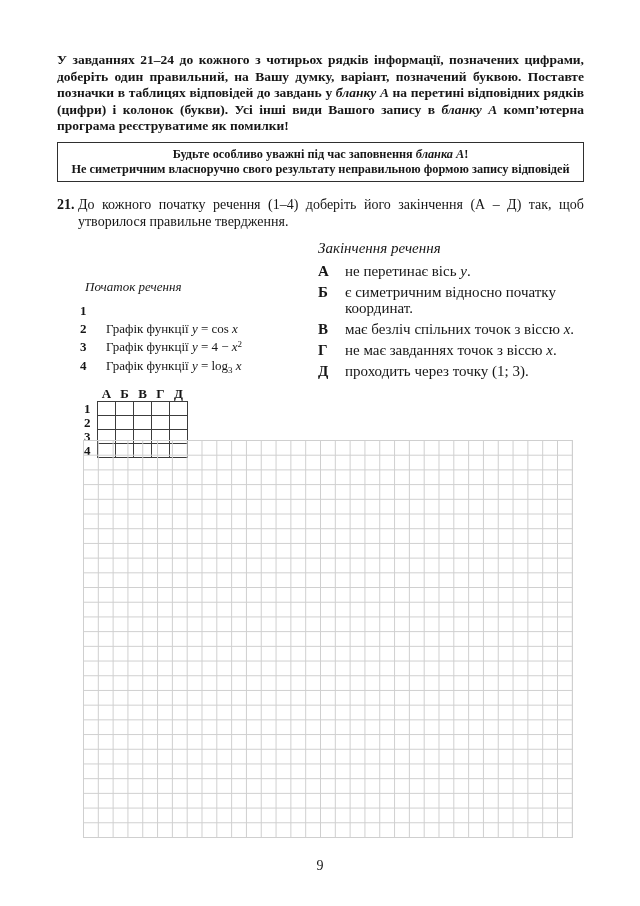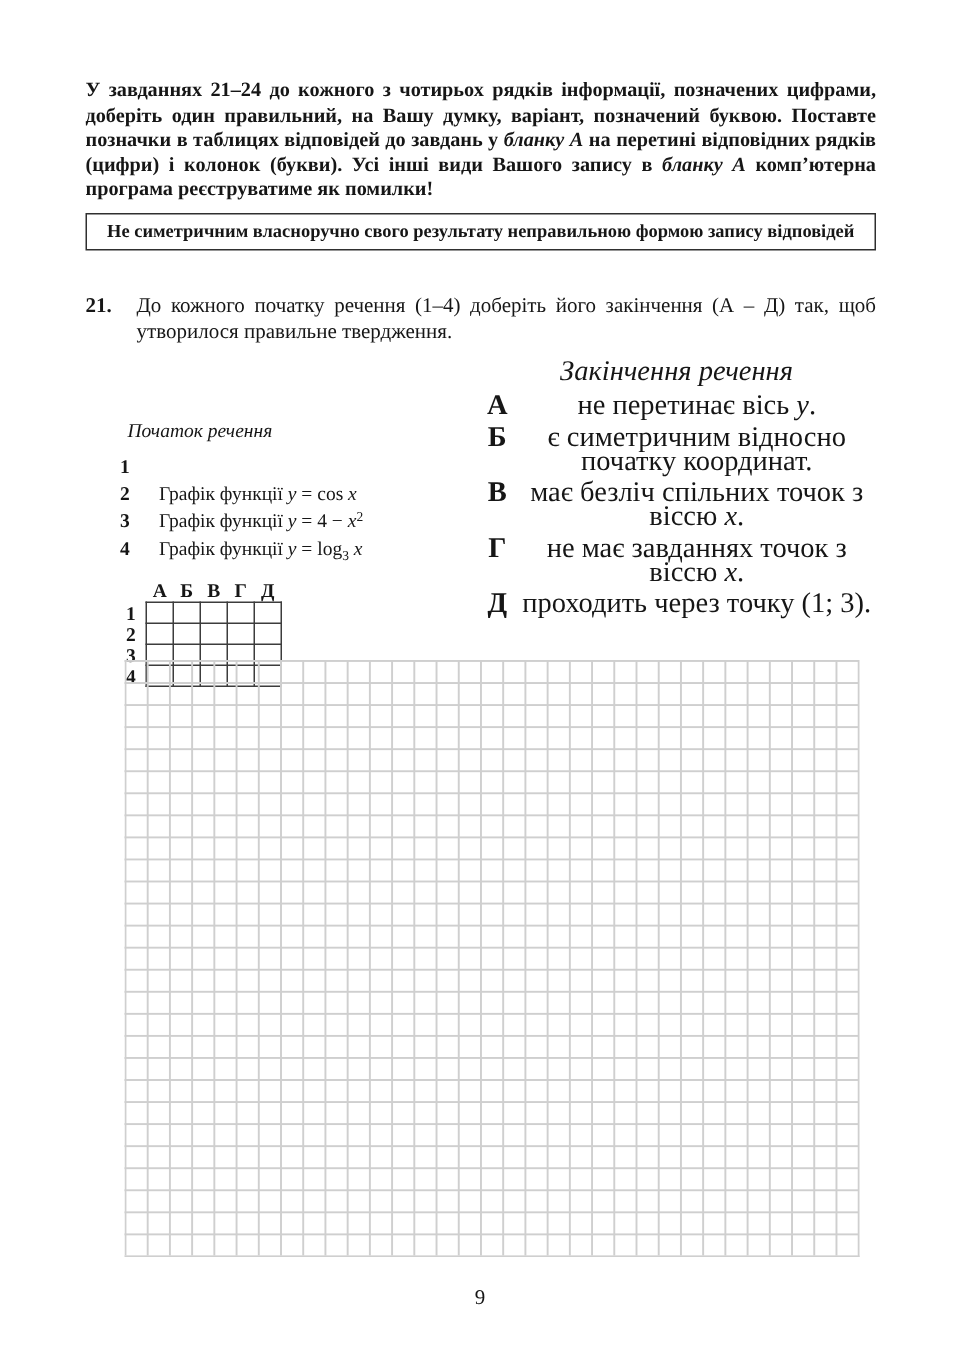--- a/index.html
+++ b/index.html
@@ -19,24 +19,24 @@
   }
   .notice-box{
     position:absolute;left:57px;top:142px;width:527px;box-sizing:border-box;
     border:1px solid #2f2f2f;padding:4px 6px;
     text-align:center;font-weight:bold;font-size:12.3px;line-height:15px;
   }
   .task{
     position:absolute;left:57px;top:197px;width:527px;font-size:14px;line-height:16.6px;
   }
   .task-num{position:absolute;left:0;top:0;font-weight:bold;}
-  .task-text{margin-left:34px;text-align:justify;}
+  .task-text{margin-left:21px;text-align:justify;}
 
   .col-left{position:absolute;left:80px;top:240px;width:228px;font-size:13px;margin-top:39px;}
-  .col-right{position:absolute;left:318px;top:240px;width:266px;font-size:19px;text-align:center;}
+  .col-right{position:absolute;left:318px;top:240px;width:266px;font-size:15px;}
   .col-header{font-style:italic;margin-bottom:7px;line-height:16px;}
   .col-left .col-header{margin-left:5px;}
 
   .b-item{display:flex;line-height:18px;}
   .b-num{width:26px;font-weight:bold;flex:none;}
   .b-text{flex:1;}
 
   .e-item{display:flex;line-height:16px;margin-bottom:5px;}
   .e-letter{width:27px;font-weight:bold;flex:none;}
   .e-text{flex:1;}
@@ -60,20 +60,21 @@
     position:absolute;left:0;top:858px;width:640px;text-align:center;
     font-size:14px;
   }
 </style>
 </head>
 <body>
 
 <div class="intro"><span>У завданнях 21–24 до кожного з чотирьох рядків інформації, позначених цифрами, доберіть один правильний, на Вашу думку, варіант, позначений буквою. Поставте позначки в таблицях відповідей до завдань у </span><span class="it">бланку А</span><span> на перетині відповідних рядків (цифри) і колонок (букви). Усі інші види Вашого запису в </span><span class="it">бланку А</span><span> комп’ютерна програма реєструватиме як помилки!</span></div>
 
 <div class="notice-box">
+  <div><span>Будьте особливо уважні під час заповнення </span><span class="it">бланка А</span><span>!</span></div>
   <div>Не симетричним власноручно свого результату неправильною формою запису відповідей</div>
 </div>
 
 <div class="task">
   <span class="task-num">21.</span>
   <div class="task-text">До кожного початку речення (1–4) доберіть його закінчення (А – Д) так, щоб утворилося правильне твердження.</div>
 </div>
 
 <div class="col-left">
   <div class="col-header">Початок речення</div>

